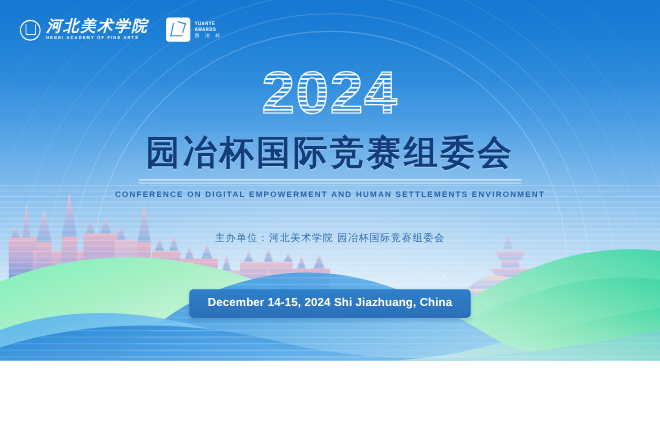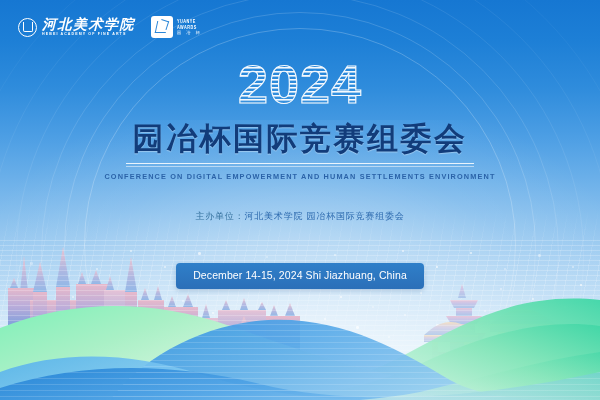--- a/index.html
+++ b/index.html
@@ -7,21 +7,21 @@
     padding: 0;
     background: #ffffff;
   }
   body {
     font-family: "Liberation Sans", "DejaVu Sans", sans-serif;
   }
 
   #poster {
     position: relative;
     width: 600px;
-    height: 400px;
+    height: 328px;
     overflow: hidden;
     background: linear-gradient(180deg,
         #1677d2 0%,
         #1d7fd6 10%,
         #2f8cdc 22%,
         #4c9ee4 34%,
         #6fb2ea 46%,
         #8cc2ee 56%,
         #a6d0f2 65%,
         #bcdcf5 73%,
@@ -247,21 +247,21 @@
   }
   .date-cn {
     font-size: 10.5px;
     font-weight: 700;
     color: #ffffff;
     letter-spacing: .4px;
     white-space: nowrap;
   }
   .date-en {
     font-size: 10.5px;
-    font-weight: 400;
+    font-weight: 700;
     color: #ffffff;
     letter-spacing: .1px;
     white-space: nowrap;
   }
 
   
   .scenery {
     position: absolute;
     left: 0; bottom: 0;
     width: 600px;

